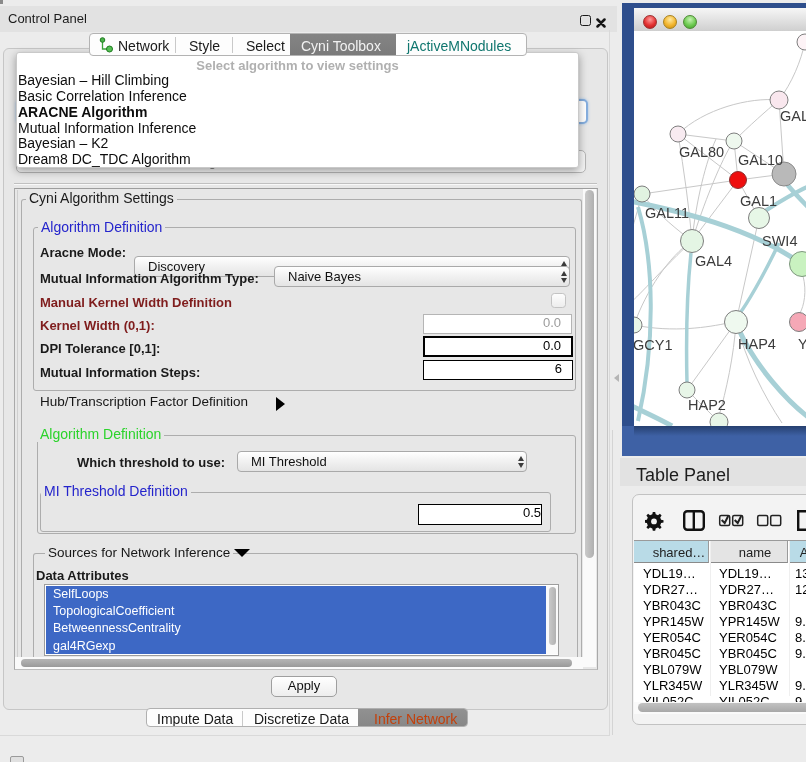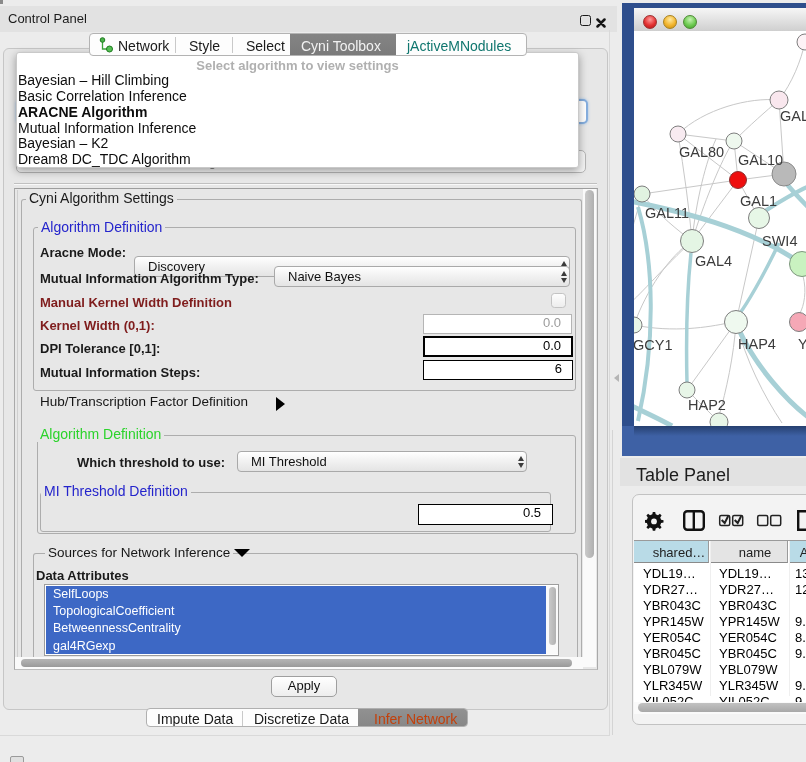--- a/index.html
+++ b/index.html
@@ -112,21 +112,21 @@
     <div class="combo" style="left:237px;top:447px;width:288px;height:19px;">
       <div class="ctext" style="left:13px;">MI Threshold</div>
       <div class="carr">
           <div class="up"></div>
           <div class="dn"></div>
         </div>
     </div>
 
     <div class="group" style="left:40px;top:488px;width:509px;height:38px;"></div>
     <div class="gtitle" style="left:41px;top:479px;color:#2424cc;">MI Threshold Definition</div>
-    <div class="field" style="left:418px;top:500px;width:122px;height:19px;border:1px solid #000;color:#000;padding-right:11px;">0.5</div>
+    <div class="field" style="left:418px;top:500px;width:122px;height:19px;border:1px solid #000;color:#000;">0.5</div>
 
     <div class="group" style="left:33px;top:549px;width:543px;height:115px;border-bottom:none;"></div>
     <div class="gtitle" style="left:45px;top:541px;color:#161616;font-weight:normal;font-size:13.5px;">Sources for Network Inference</div>
     <div class="abs" style="left:234px;top:545px;width:0;height:0;border-left:8.5px solid transparent;border-right:8.5px solid transparent;border-top:8.5px solid #000;"></div>
     <div class="lbl" style="left:36px;top:564px;">Data Attributes</div>
 
     <div class="abs" style="left:44px;top:580px;width:513px;height:70px;border:1px solid #9d9d9d;background:#fff;">
       <div class="abs" style="left:1px;top:1px;width:500px;height:68px;background:#3d68c5;"></div>
       <div class="abs" style="left:8px;top:0.5px;font-size:12.5px;color:#fff;line-height:17.4px;">SelfLoops<br>TopologicalCoefficient<br>BetweennessCentrality<br>gal4RGexp</div>
       <div class="abs" style="left:501px;top:1px;width:12px;height:68px;background:#fafafa;"></div>

